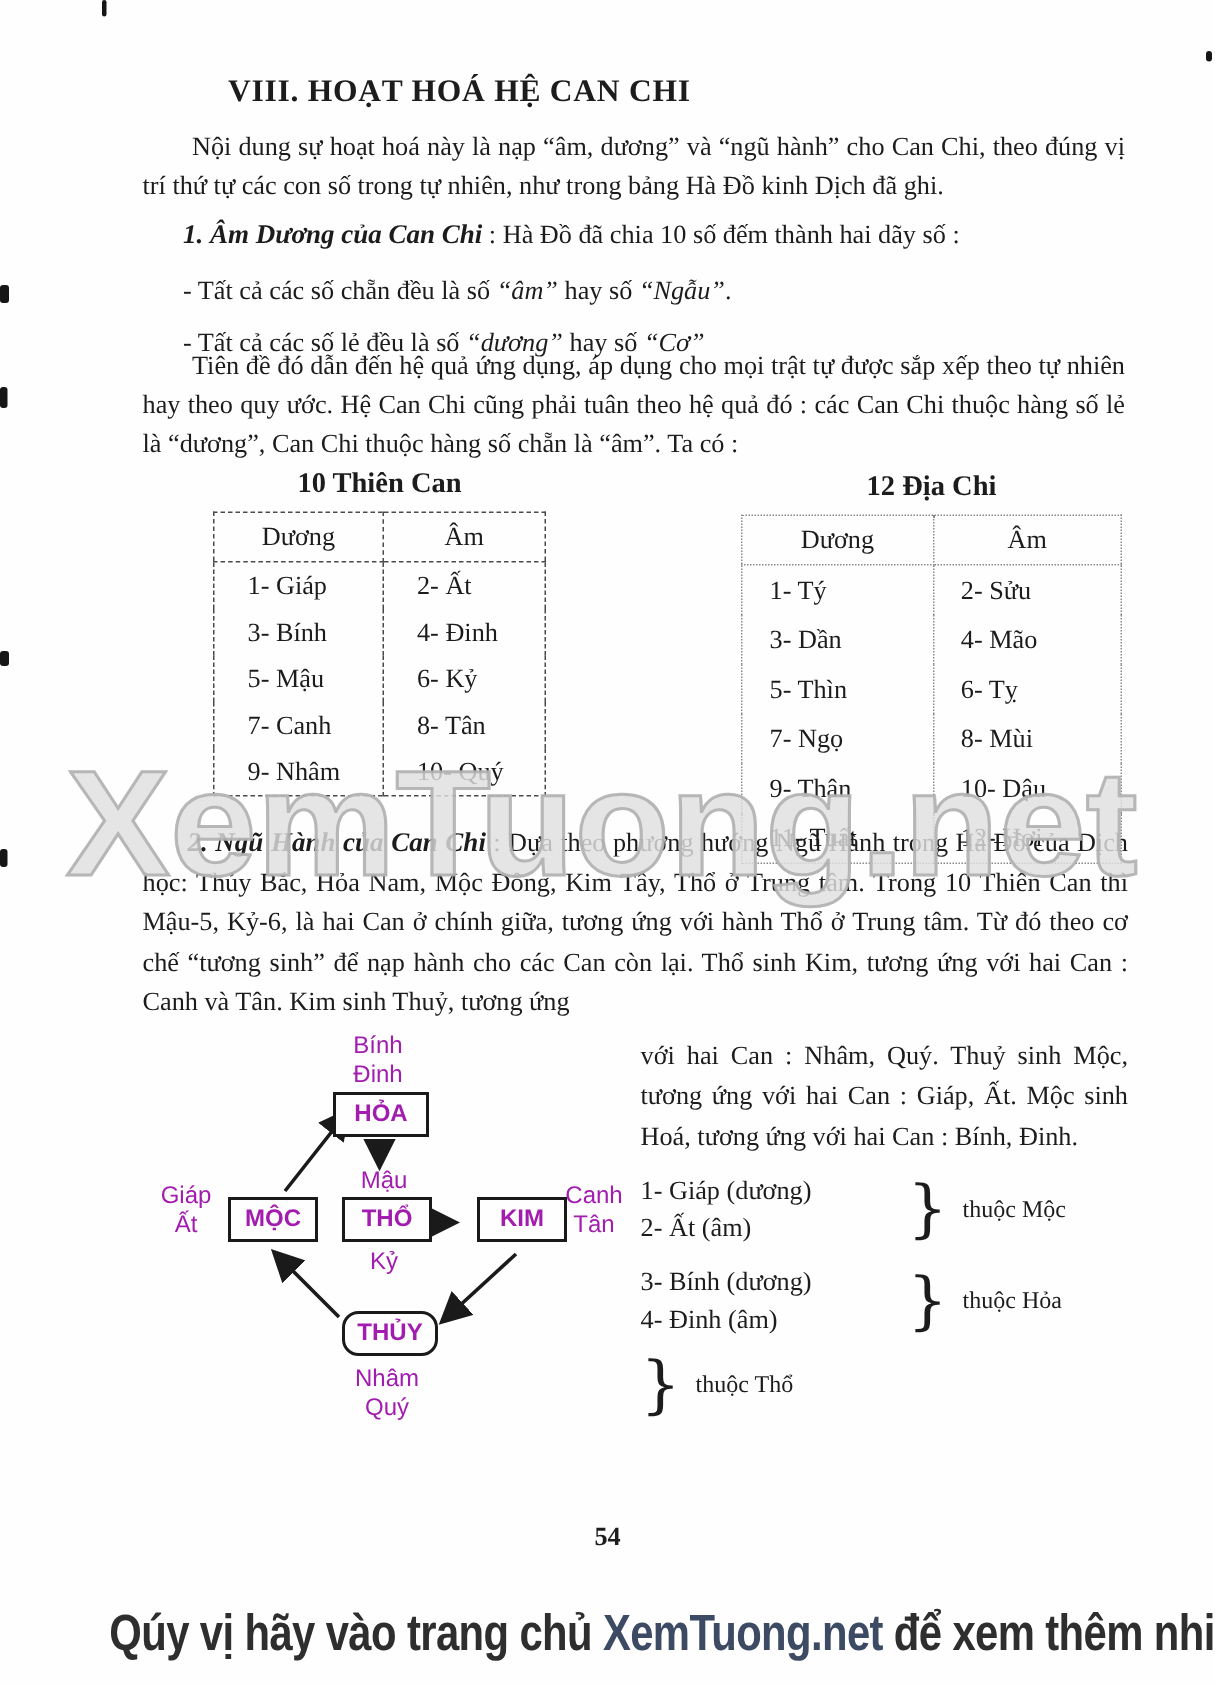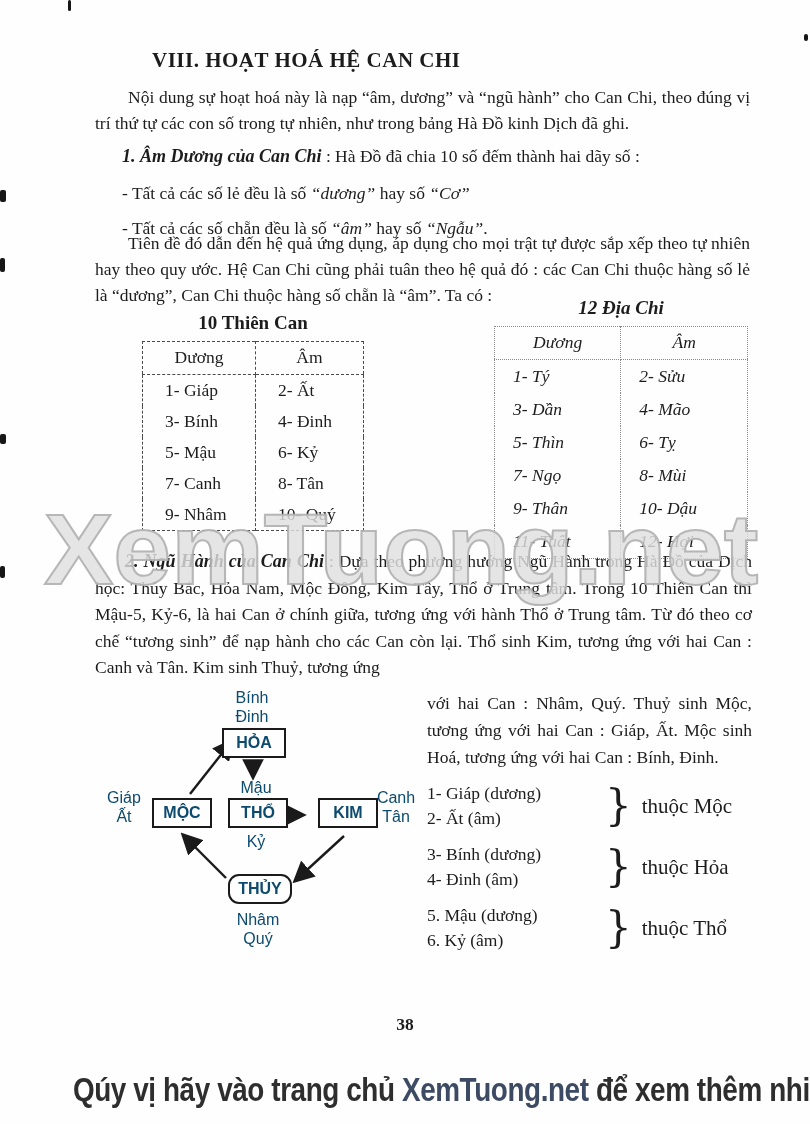--- a/index.html
+++ b/index.html
@@ -13,21 +13,21 @@
   .h-item{position:absolute;left:122px;top:146px;font-size:17.5px;}
   .h-lead{font-weight:bold;font-style:italic;font-size:18px;}
   .bullets{position:absolute;left:122px;top:180px;font-size:17.5px;line-height:26px;}
   .bullet{margin-bottom:9px;}
   .p2{position:absolute;left:95px;top:230px;width:655px;font-size:17.5px;line-height:26px;
       text-align:justify;text-indent:33px;}
 
   
   .tblock{position:absolute;}
   .tblock.left{left:142px;top:312px;width:222px;}
-  .tblock.right{left:494px;top:297px;width:254px;font-style:italic;}
+  .tblock.right{left:494px;top:314px;width:254px;}
   .ttitle{text-align:center;font-weight:bold;font-size:19px;margin-bottom:7px;}
   table.canchi{border-collapse:collapse;width:100%;font-size:17.5px;}
   .tblock.left table.canchi{border:1px dashed #4a4a4a;}
   .tblock.right table.canchi{border:1px dotted #8a8a8a;}
   table.canchi th{font-weight:normal;text-align:center;padding:5px 4px 6px;}
   .tblock.left th{border-bottom:1px dashed #4a4a4a;}
   .tblock.right th{border-bottom:1px dotted #8a8a8a;}
   table.canchi td{padding:4px 4px 4px 22px;height:23px;}
   .tblock.left td:first-child, .tblock.left th:first-child{border-right:1px dashed #4a4a4a;}
   .tblock.right td:first-child, .tblock.right th:first-child{border-right:1px dotted #8a8a8a;}
@@ -43,25 +43,25 @@
   .s2{position:absolute;left:95px;top:548px;width:657px;font-size:17.5px;line-height:26.5px;
       text-align:justify;text-indent:30px;}
 
   .cols{position:absolute;left:90px;top:688px;width:662px;height:278px;}
   .rightcol{position:absolute;left:337px;top:2px;width:325px;font-size:17.5px;line-height:27px;
             text-align:justify;}
   .groups{margin-top:10px;}
   .group{display:flex;align-items:center;margin-bottom:11px;}
   .glines{width:178px;line-height:25px;}
   .brace{font-size:42px;font-weight:300;line-height:40px;margin:0 10px 0 0;font-family:"DejaVu Serif",serif;}
-  .glabel{font-size:21px;}
+  .glabel{font-size:16px;}
 
   
   .diagram{position:absolute;left:0;top:0;width:336px;height:278px;
-           font-family:"Liberation Sans", sans-serif;font-size:16px;color:#0c4a6e;}
+           font-family:"Liberation Sans", sans-serif;font-size:16px;color:#a21caf;}
   .node{position:absolute;border:2px solid #1a1a1a;background:#fefefe;text-align:center;
         font-weight:bold;padding:4px 0;z-index:2;}
   .n-hoa{left:132px;top:40px;width:60px;}
   .n-moc{left:62px;top:110px;width:56px;}
   .n-tho{left:138px;top:110px;width:56px;}
   .n-kim{left:228px;top:110px;width:56px;}
   .n-thuy{left:138px;top:186px;width:60px;border-radius:11px;}
   .dlabel{position:absolute;text-align:center;line-height:19px;z-index:1;}
   .l-hoa{left:132px;top:0px;width:60px;}
   .l-mau{left:138px;top:90px;width:56px;}
@@ -99,22 +99,22 @@
   <div class="artifact a5"></div>
   <div class="artifact a6"></div>
 
   <div class="title">VIII. HOẠT HOÁ HỆ CAN CHI</div>
 
   <div class="intro">Nội dung sự hoạt hoá này là nạp “âm, dương” và “ngũ hành” cho Can Chi, theo đúng vị trí thứ tự các con số trong tự nhiên, như trong bảng Hà Đồ kinh Dịch đã ghi.</div>
 
   <div class="h-item"><span class="h-lead">1. Âm Dương của Can Chi</span><span> : Hà Đồ đã chia 10 số đếm thành hai dãy số :</span></div>
 
   <div class="bullets">
+    <div class="bullet"><span>- Tất cả các số chẵn đều là số </span><em>“âm”</em><span> hay số </span><em>“Ngẫu”</em><span>.</span></div>
     <div class="bullet"><span>- Tất cả các số lẻ đều là số </span><em>“dương”</em><span> hay số </span><em>“Cơ”</em><span></span></div>
-    <div class="bullet"><span>- Tất cả các số chẵn đều là số </span><em>“âm”</em><span> hay số </span><em>“Ngẫu”</em><span>.</span></div>
   </div>
 
   <div class="p2">Tiên đề đó dẫn đến hệ quả ứng dụng, áp dụng cho mọi trật tự được sắp xếp theo tự nhiên hay theo quy ước. Hệ Can Chi cũng phải tuân theo hệ quả đó : các Can Chi thuộc hàng số lẻ là “dương”, Can Chi thuộc hàng số chẵn là “âm”. Ta có :</div>
 
   <div class="tblock left">
     <div class="ttitle">10 Thiên Can</div>
     <table class="canchi">
       <thead>
           <tr>
         <th>Dương</th>
@@ -233,29 +233,25 @@
           </div>
           <div class="group">
             <div class="glines">
               <div>3- Bính (dương)</div>
               <div>4- Đinh (âm)</div>
             </div>
             <span class="brace">}</span>
             <span class="glabel">thuộc Hỏa</span>
           </div>
           <div class="group">
-            <div class="glines">
-              <div>5. Mậu (dương)</div>
-              <div>6. Kỷ (âm)</div>
-            </div>
             <span class="brace">}</span>
             <span class="glabel">thuộc Thổ</span>
           </div>
         </div>
     </div>
 
   </div>
 
-  <div class="pagenum">38</div>
+  <div class="pagenum">54</div>
 
   <div class="footer"><span>Qúy vị hãy vào trang chủ </span><span class="brand">XemTuong.net</span><span> để xem thêm nhiều mục hay khác</span></div>
 
 </div>
 
 </body></html>

